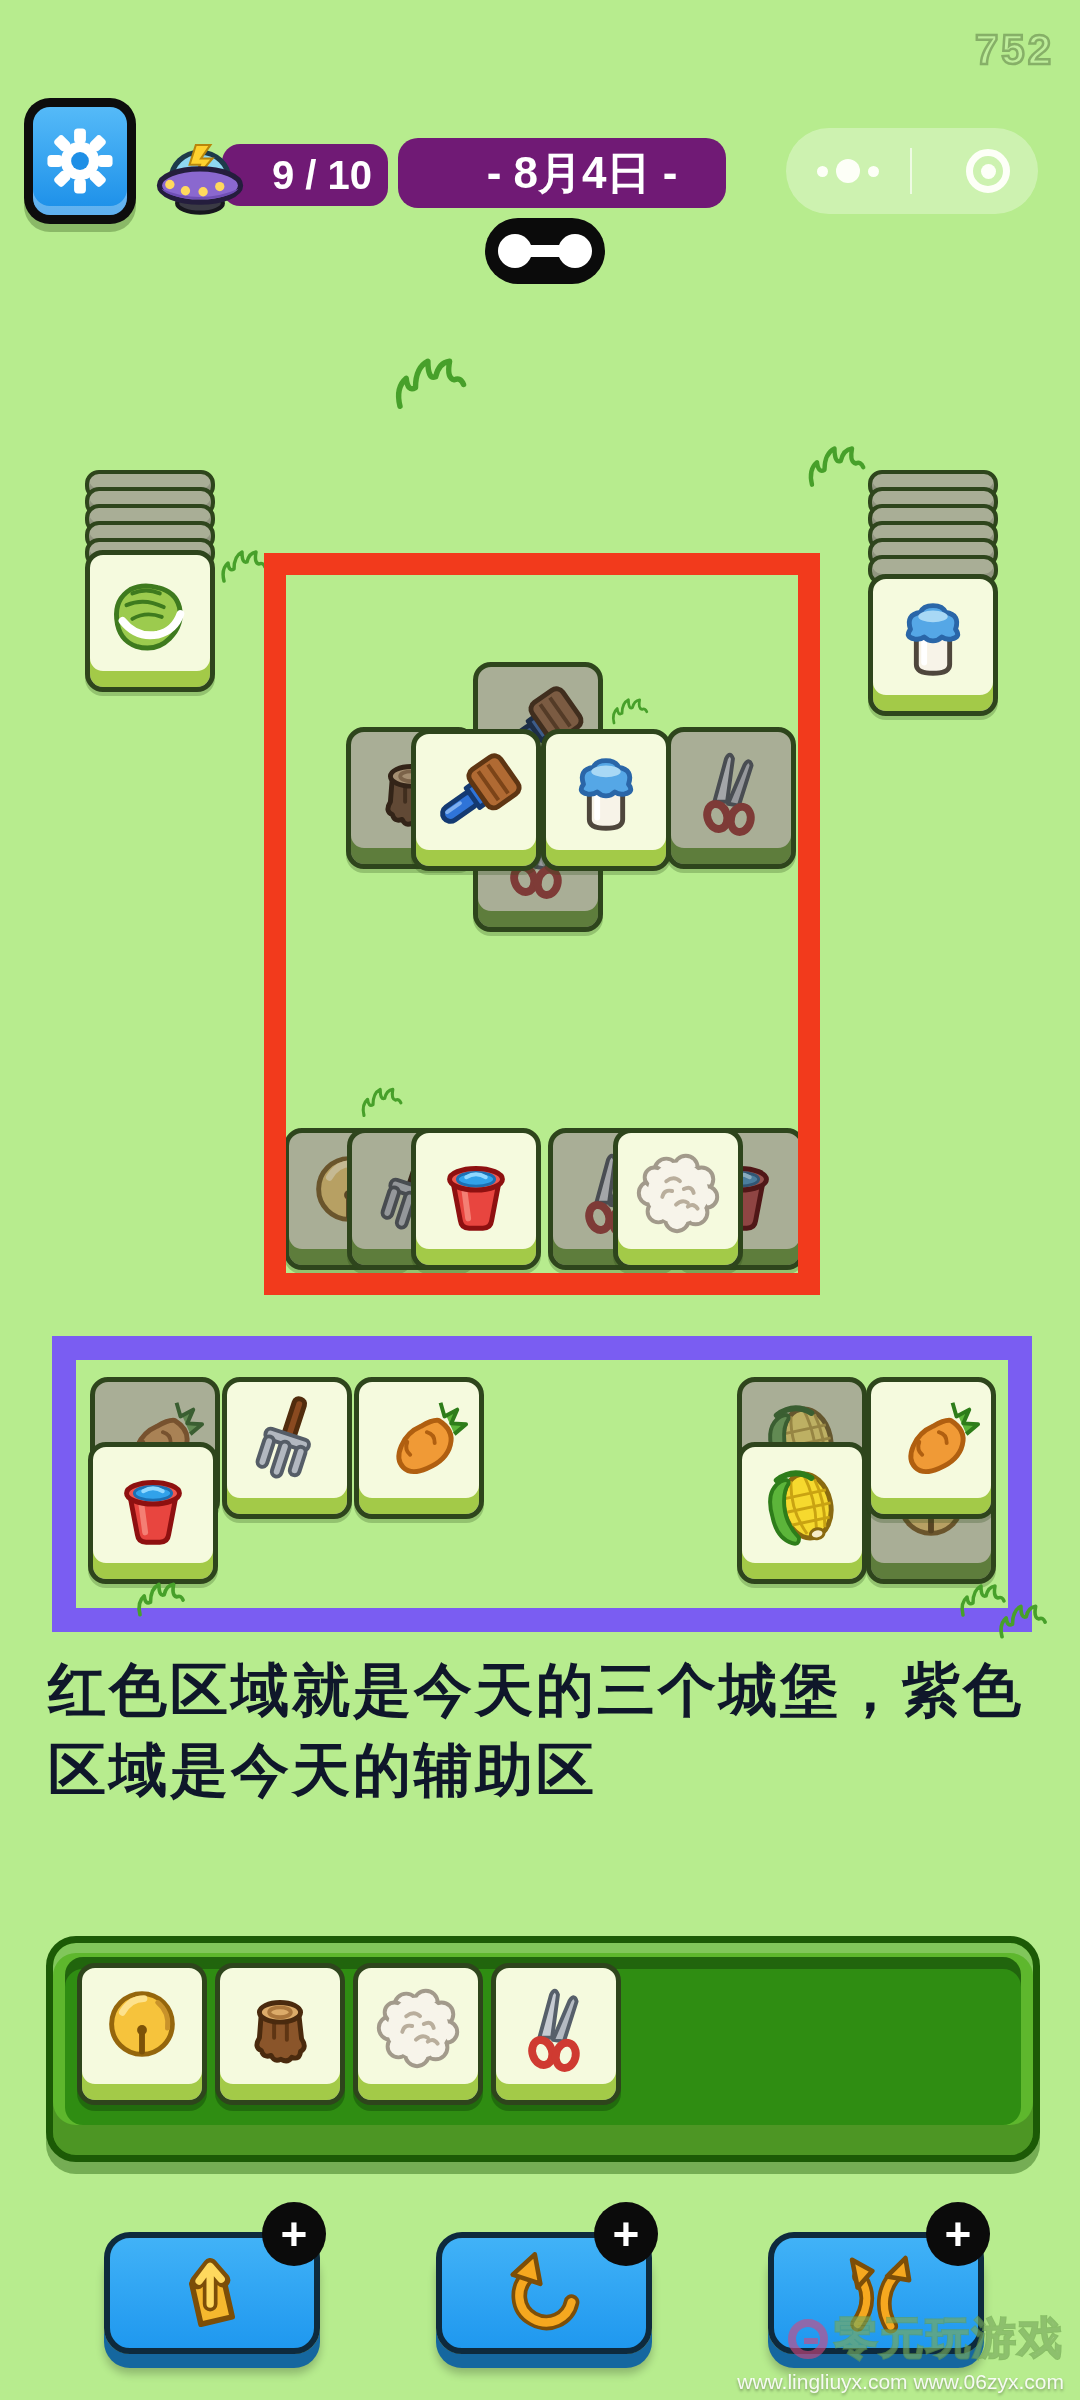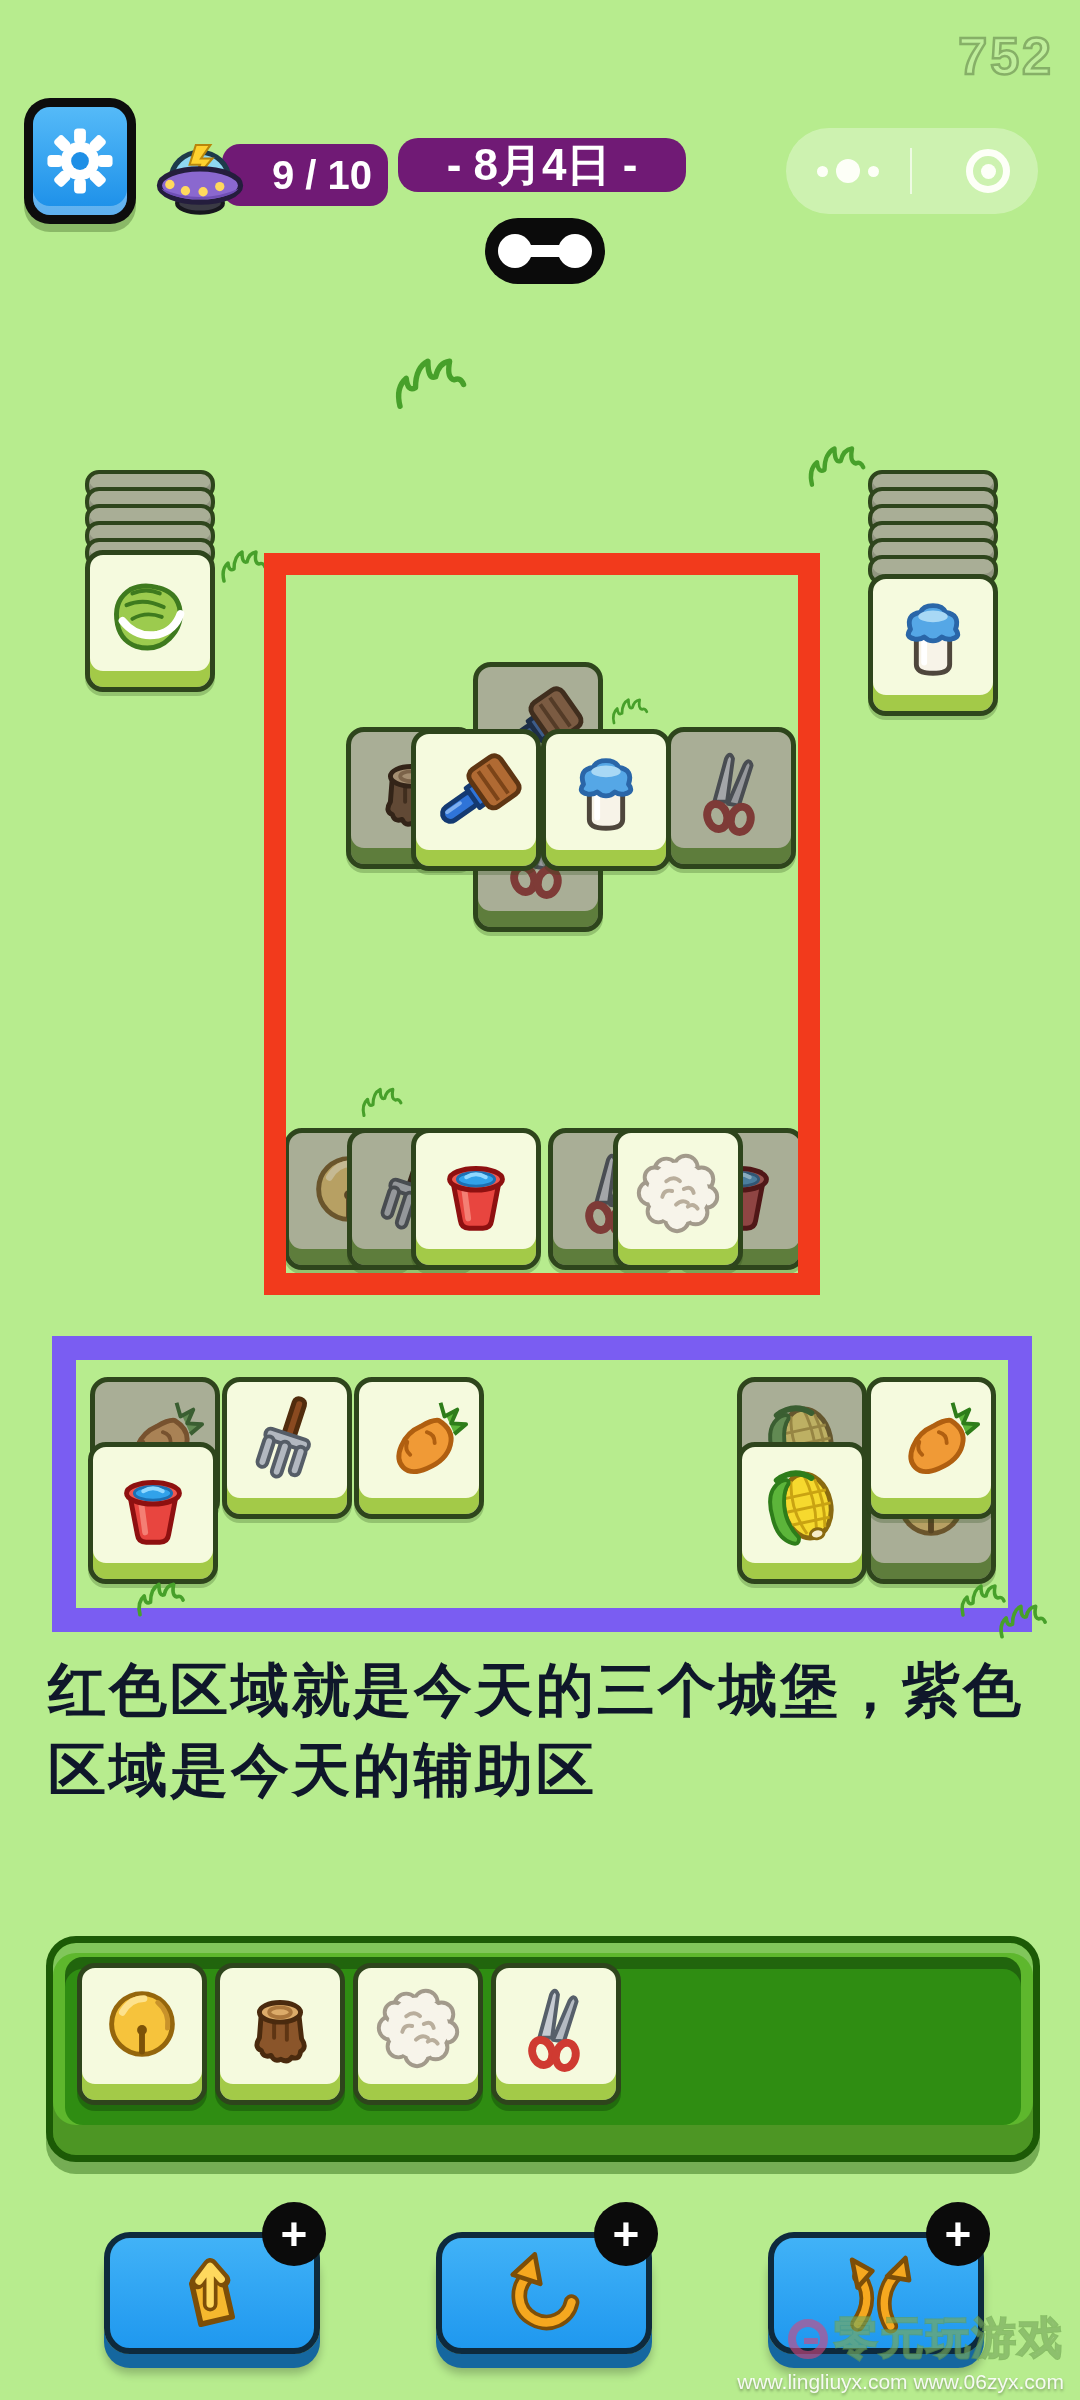--- a/index.html
+++ b/index.html
@@ -1,30 +1,30 @@
 <!DOCTYPE html>
 <html><head>
 <meta charset="utf-8">
 <style>
   html,body{margin:0;padding:0;}
   body{font-family:"Liberation Sans","DejaVu Sans",sans-serif;}
   .screen{position:relative;width:1080px;height:2400px;background:#b7ec8e;overflow:hidden;}
 
   
-  .score{position:absolute;top:26px;right:26px;font-size:52px;font-weight:700;
+  .score{position:absolute;top:26px;right:26px;font-size:42px;font-weight:700;
     color:rgba(255,255,255,0.12);-webkit-text-stroke:2.5px rgba(125,165,95,.85);letter-spacing:3px;}
   .settings{position:absolute;left:24px;top:98px;width:112px;height:126px;background:#0d0d0d;
     border-radius:26px;box-shadow:0 8px 0 rgba(70,110,45,.4);}
   .settings .inner{position:absolute;left:9px;top:9px;right:9px;bottom:9px;border-radius:17px;
     background:linear-gradient(#55baf8,#1a8ee8);box-shadow:inset 0 -9px 0 rgba(255,255,255,.3);}
   .settings svg{position:absolute;left:50%;top:50%;width:74px;height:74px;transform:translate(-50%,-50%);}
   .pill{position:absolute;background:#701a75;color:#fff;font-weight:700;display:flex;
     align-items:center;justify-content:center;}
   .energy-pill{left:222px;top:144px;width:166px;height:62px;border-radius:18px;font-size:40px;padding-left:34px;box-sizing:border-box;}
-  .date-pill{left:398px;top:138px;width:288px;height:54px;border-radius:20px;font-size:44px;}
+  .date-pill{left:398px;top:138px;width:288px;height:70px;border-radius:20px;font-size:44px;padding-left:40px;}
   .ufo{position:absolute;left:148px;top:120px;width:104px;height:104px;z-index:3;}
   .bone{position:absolute;left:485px;top:218px;width:120px;height:66px;background:#0b0b0b;border-radius:33px;}
   .bone .ball{position:absolute;top:16px;width:34px;height:34px;background:#fff;border-radius:50%;}
   .bone .ball.l{left:13px;} .bone .ball.r{right:13px;}
   .bone .bar{position:absolute;left:37px;top:27px;width:46px;height:12px;background:#fff;}
   .capsule{position:absolute;left:786px;top:128px;width:252px;height:86px;border-radius:43px;
     background:rgba(250,255,244,.34);}
   .capsule .divider{position:absolute;left:124px;top:20px;width:2px;height:46px;background:rgba(255,255,255,.65);}
   .dots{position:absolute;left:0;top:0;width:124px;height:86px;display:flex;align-items:center;justify-content:center;gap:8px;}
   .dots i{background:#fdfff7;border-radius:50%;display:block;}

